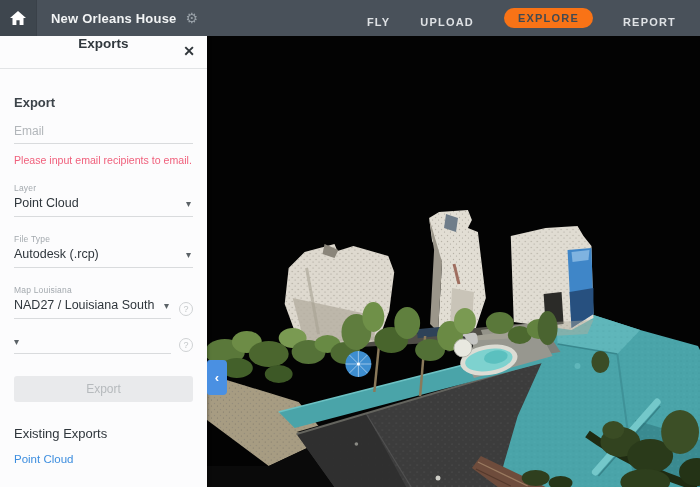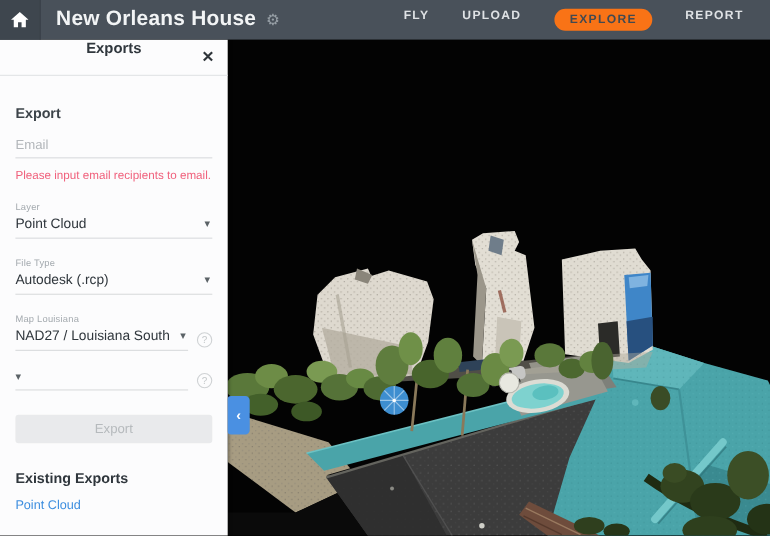--- a/index.html
+++ b/index.html
@@ -7,24 +7,24 @@
     font-family:"Liberation Sans", sans-serif; }
   .app { position:relative; width:700px; height:487px; }
 
   
   .topbar { position:absolute; left:0; top:0; width:700px; height:36px;
     background:#49515a; display:flex; align-items:center; z-index:30; }
   .home-btn { width:37px; height:36px; background:#3e464e; display:flex;
     align-items:center; justify-content:center; cursor:pointer;
     border-right:1px solid #3a4149; }
   .home-btn svg { display:block; }
-  .proj-title { color:#f2f4f5; font-size:19px; font-weight:bold;
+  .proj-title { color:#f2f4f5; font-size:13px; font-weight:bold;
     margin-left:14px; letter-spacing:.2px; }
   .gear { color:#98a0a7; font-size:14px; margin-left:9px; cursor:pointer; }
-  .nav { margin-left:auto; display:flex; align-items:flex-start; gap:30px;
+  .nav { margin-left:auto; display:flex; align-items:flex-end; gap:30px;
     padding-right:24px; }
   .nav-item { color:#dfe2e5; font-size:11px; font-weight:bold;
     letter-spacing:1.2px; cursor:pointer; }
   .nav-item.active { background:#f97316; color:#434a51; border-radius:11px;
     padding:4px 14px; }
 
   
   .panel { position:absolute; left:0; top:36px; width:207px; height:451px;
     background:#fcfcfd; z-index:20; box-shadow:1px 0 3px rgba(0,0,0,.35); }
   .panel-header { position:relative; height:33px; border-bottom:1px solid #e2e4e6;
@@ -46,21 +46,21 @@
   .field-main { flex:1; display:flex; align-items:center;
     border-bottom:1px solid #d9dbdd; padding-bottom:6px; cursor:pointer; }
   .field-value { flex:1; font-size:12.5px; color:#2f363c; }
   .caret { font-size:10px; color:#5b6267; margin-right:2px; }
   .help-icn { width:14px; height:14px; border:1px solid #cfd2d4; color:#c4c8ca;
     border-radius:50%; font-size:9px; line-height:13px; text-align:center;
     margin-left:8px; flex:0 0 auto; cursor:pointer; }
   .export-btn { margin-top:22px; width:100%; height:26px; background:#e9eaec;
     border:none; border-radius:3px; color:#b6babd; font-size:12px;
     font-family:"Liberation Sans", sans-serif; cursor:default; }
-  .existing-title { margin-top:24px; font-size:13px; font-weight:bold;
+  .existing-title { margin-top:24px; font-size:13px; font-weight:normal;
     color:#2f363c; }
   .link { color:#3d8edf; font-size:11.5px; cursor:pointer; }
   .existing-layer { margin-top:8px; }
 
   
   .collapse-tab { position:absolute; left:207px; top:360px; width:20px;
     height:35px; background:#4a90e2; border-radius:3px 4px 4px 3px;
     display:flex; align-items:center; justify-content:center; z-index:25;
     cursor:pointer; }
   .collapse-tab span { color:#fff; font-size:13px; font-weight:bold;

